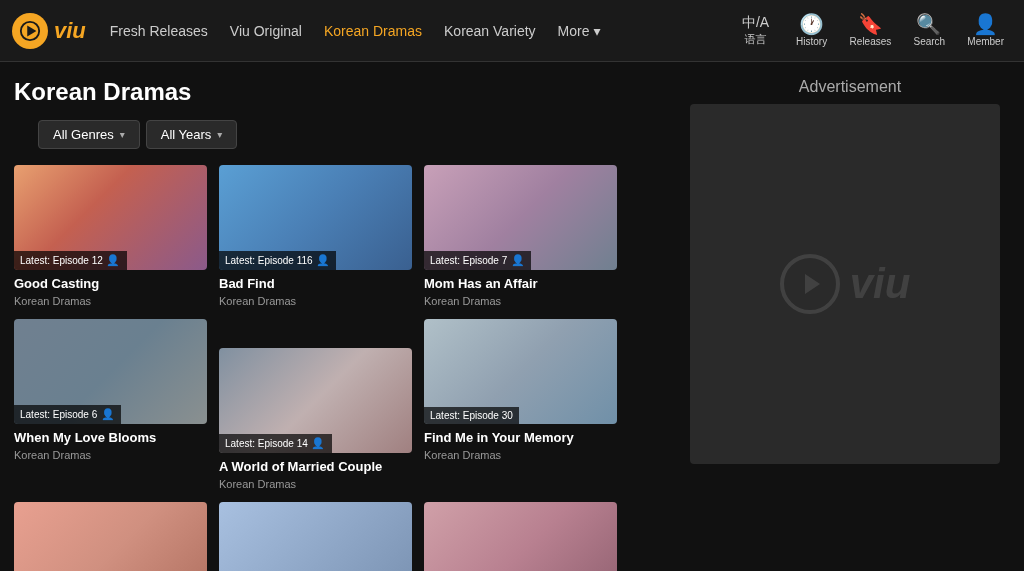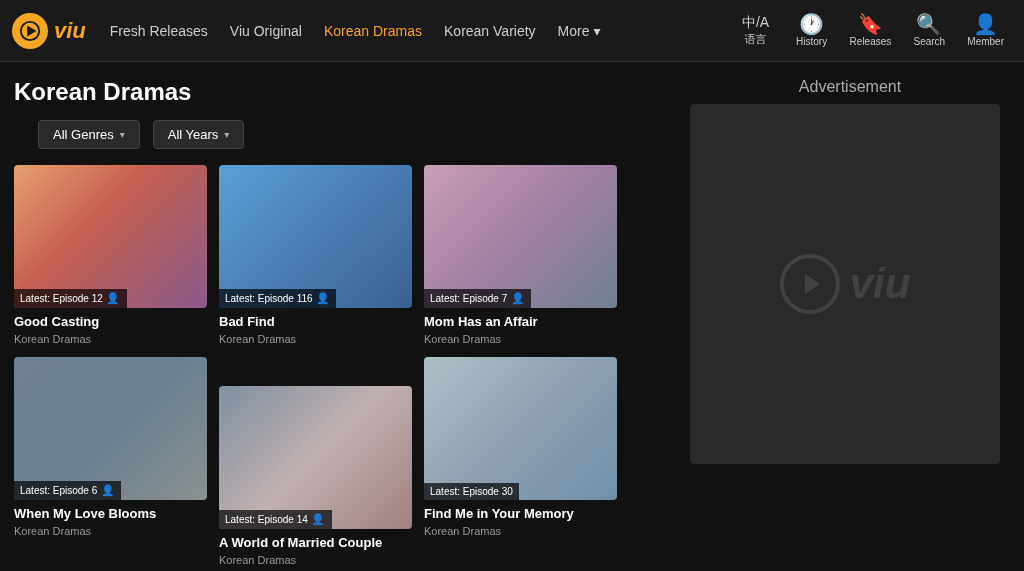--- a/index.html
+++ b/index.html
@@ -92,21 +92,21 @@
     .content-area {
       flex: 1;
     }
     .page-title {
       font-size: 24px;
       font-weight: bold;
       margin-bottom: 14px;
     }
     .filters {
       display: flex;
-      gap: 13px;
+      gap: 6px;
       margin-bottom: 16px;
       padding-left: 24px;
     }
     .filter-btn {
       background: #2a2a2a;
       border: 1px solid #444;
       color: #fff;
       padding: 6px 14px;
       border-radius: 4px;
       cursor: pointer;
@@ -122,21 +122,21 @@
       display: grid;
       grid-template-columns: repeat(3, 193px);
       gap: 12px 12px;
     }
     .card {
       cursor: pointer;
     }
     .thumb {
       position: relative;
       width: 193px;
-      height: 143px;
+      height: 105px;
       border-radius: 4px;
       overflow: hidden;
       background: #333;
       margin-bottom: 6px;
     }
     .thumb-badge {
       position: absolute;
       bottom: 0; left: 0;
       background: rgba(0,0,0,0.7);
       color: #fff;

